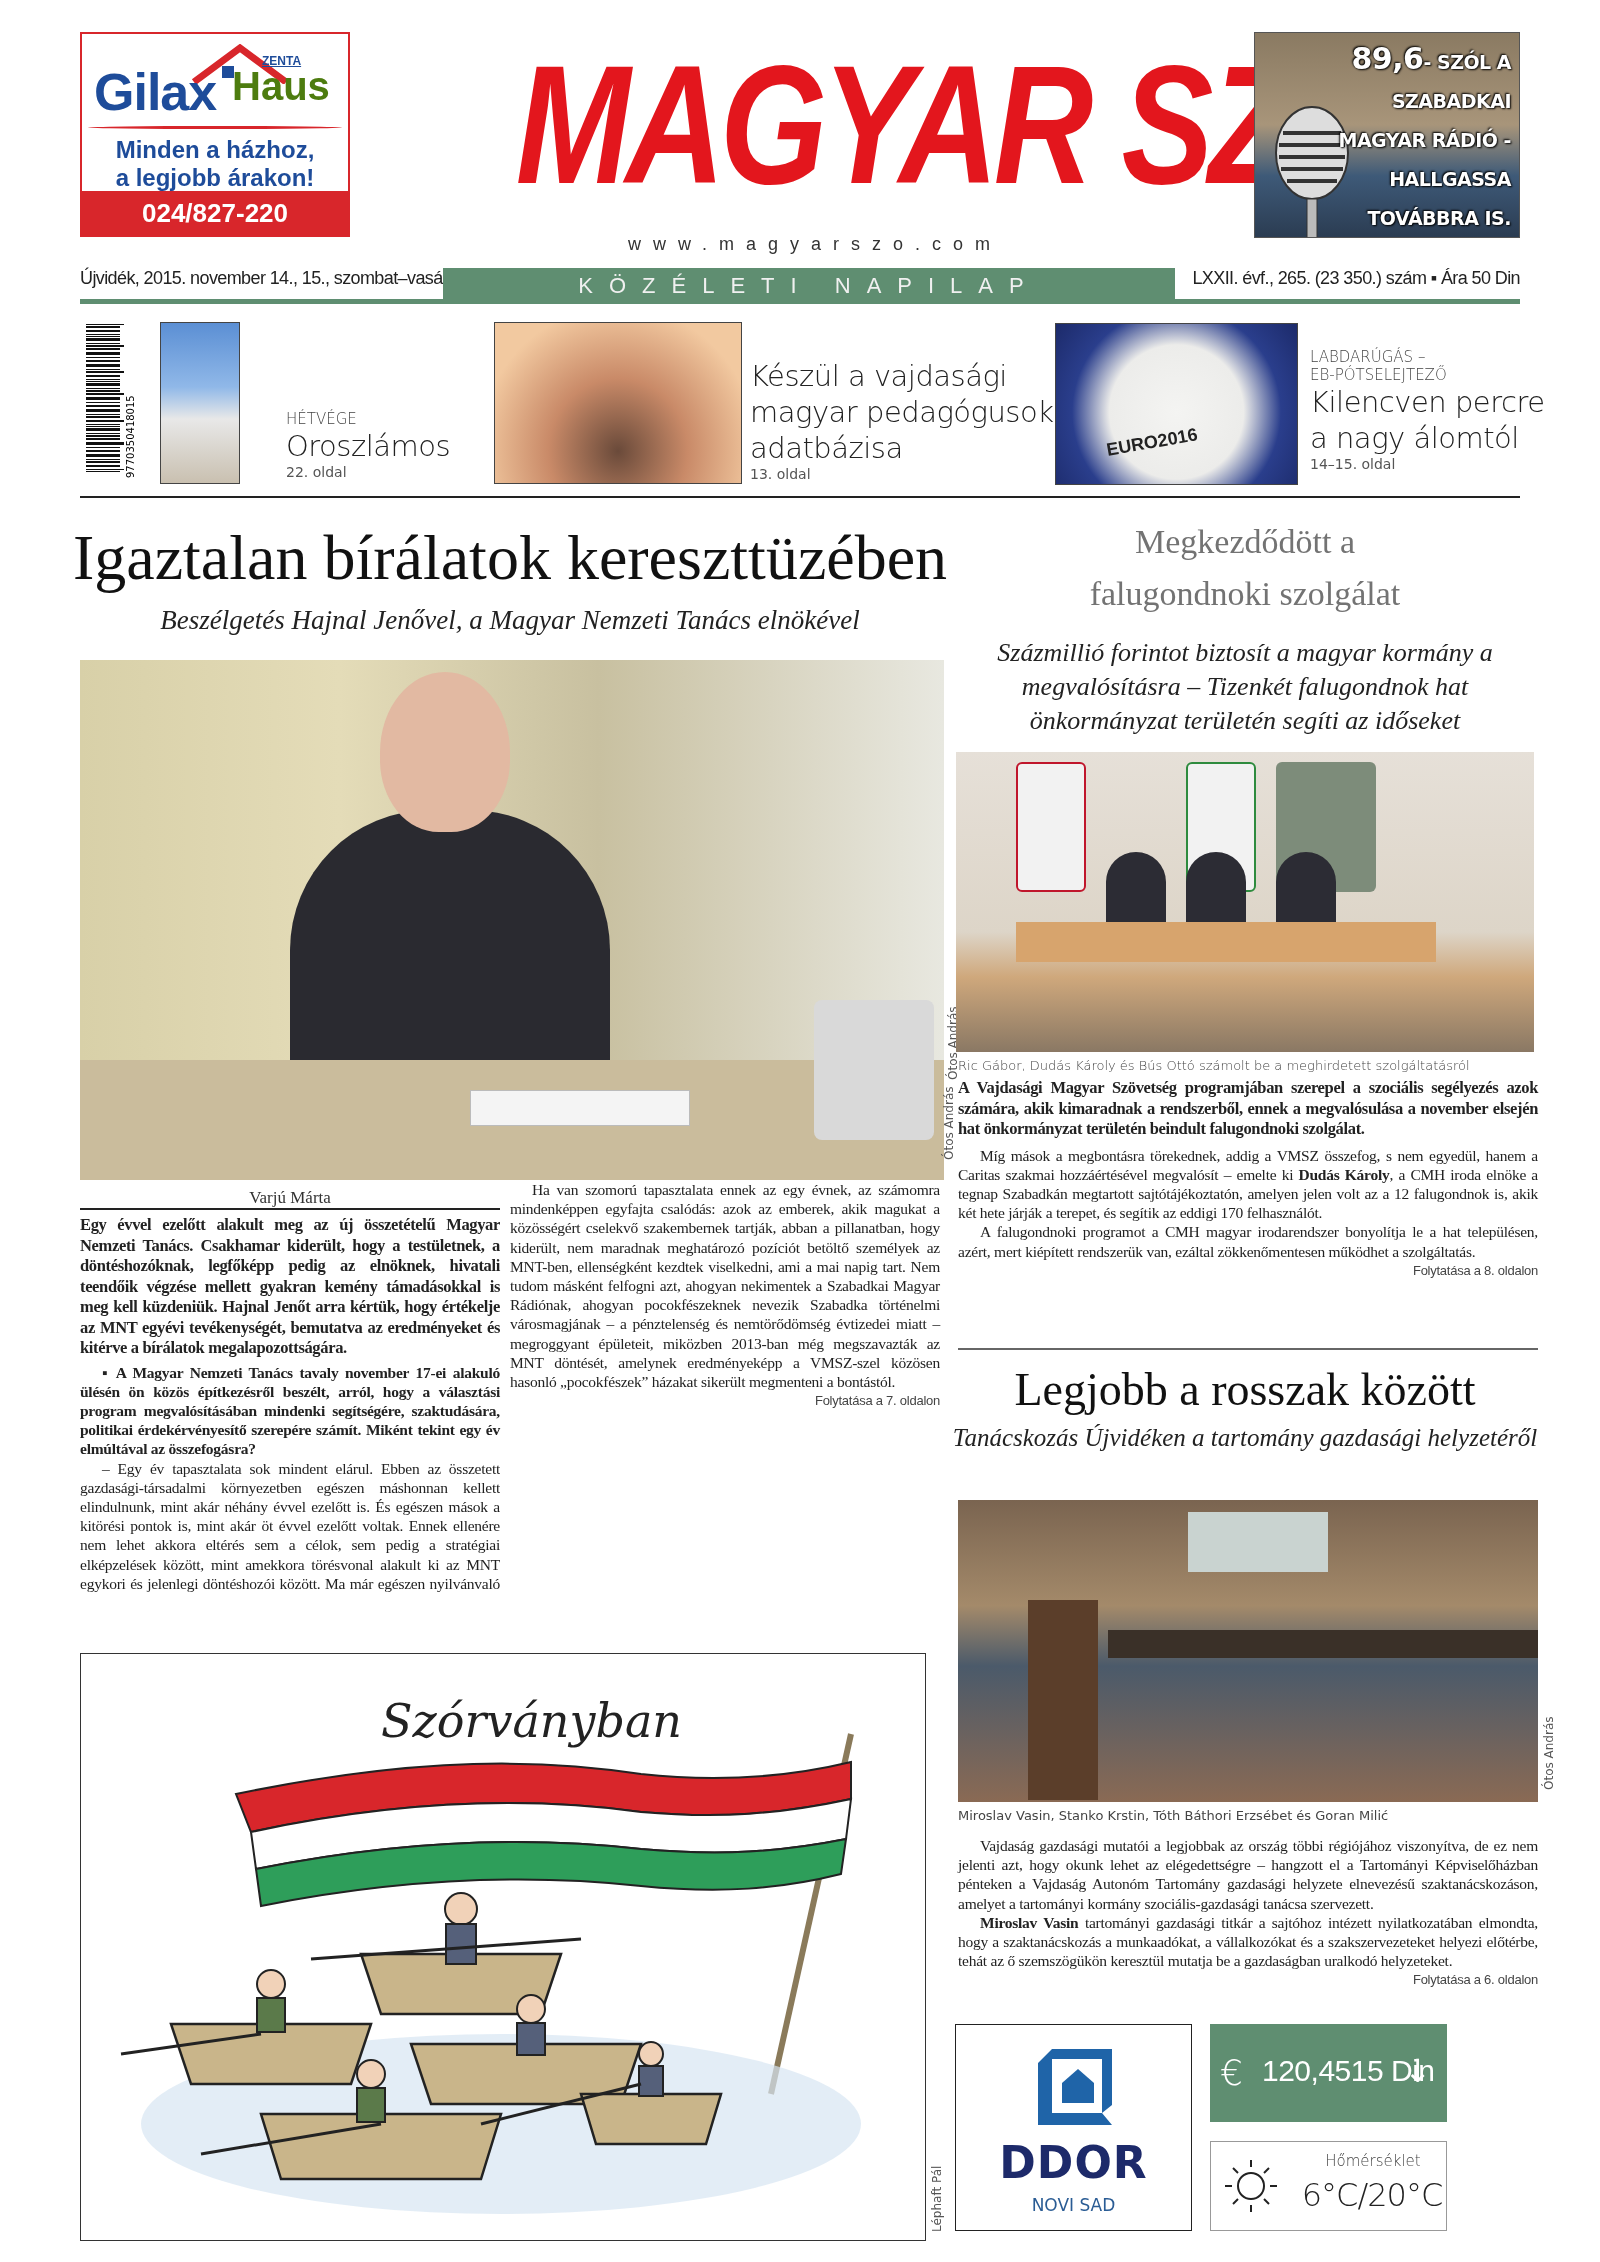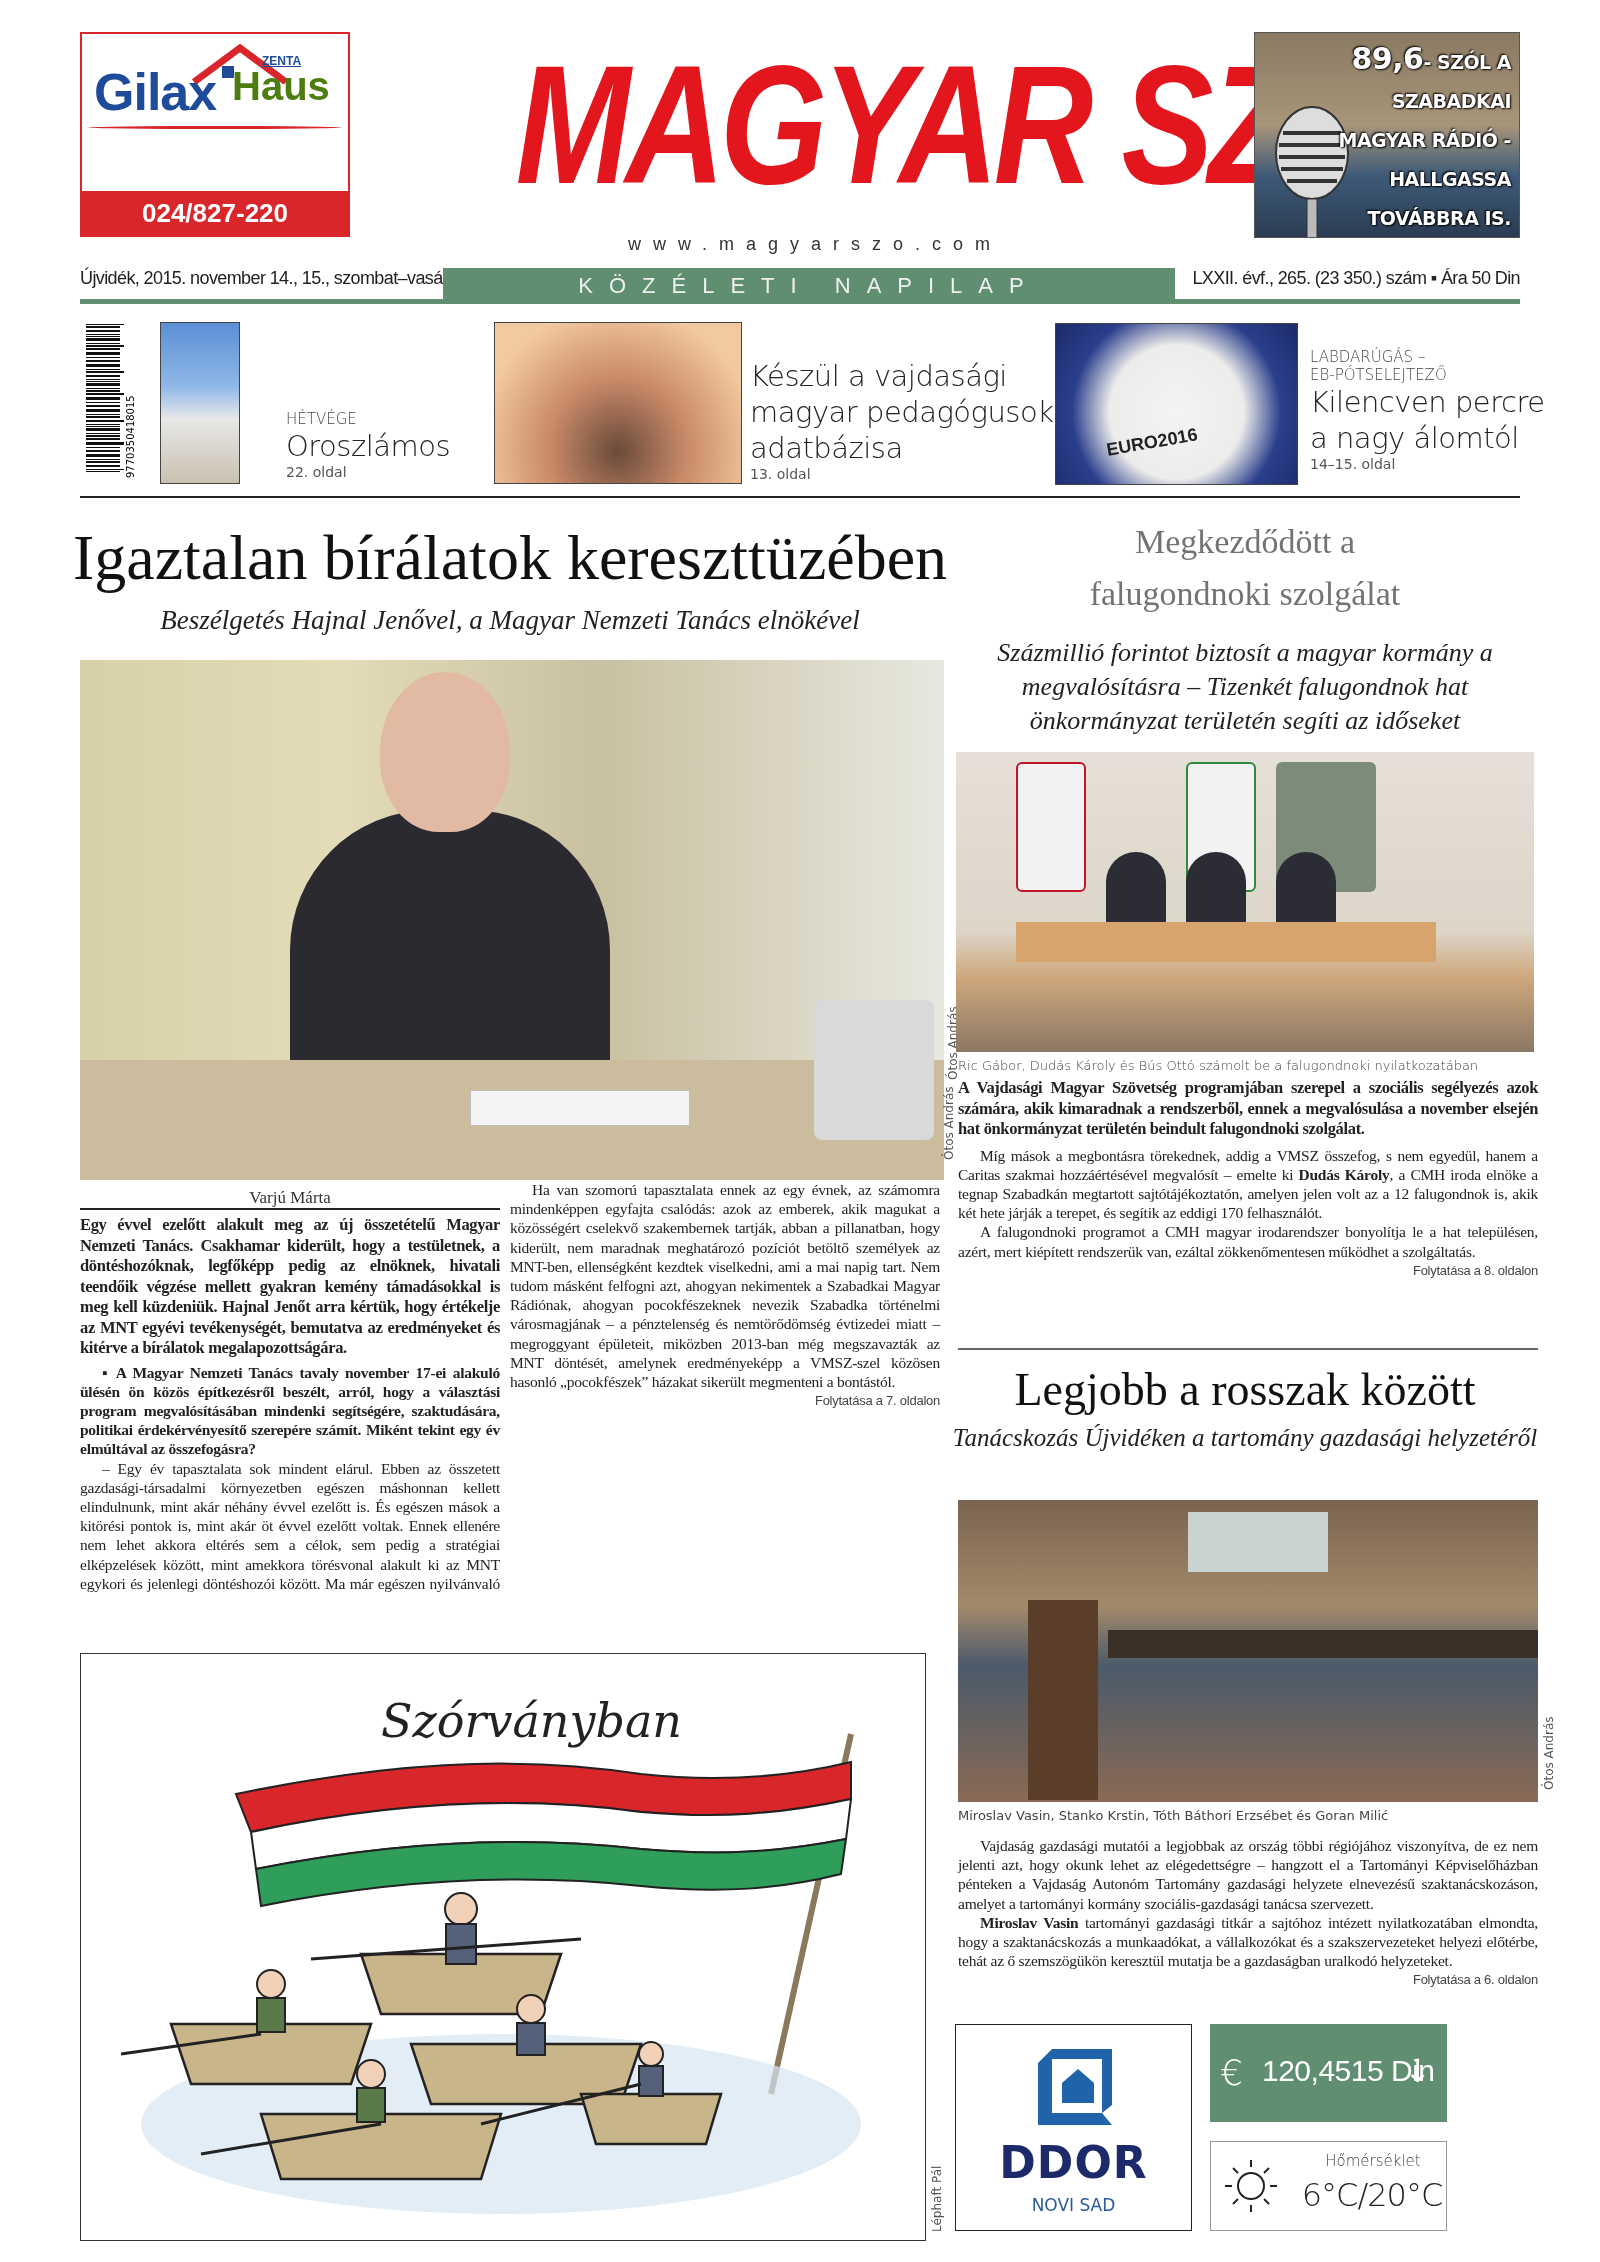--- a/index.html
+++ b/index.html
@@ -117,20 +117,24 @@
 
 <div id="ad-gilax" class="abs">
   <svg class="roof" viewBox="0 0 100 40">
     <polyline points="4,38 50,4 96,38" fill="none" stroke="#d8262b" stroke-width="7"></polyline>
     <rect x="32" y="22" width="12" height="12" fill="#1e4c9a"></rect>
   </svg>
   <span class="zenta">ZENTA</span>
   <span class="brand">Gilax</span>
   <span class="brand2">Haus</span>
   <div class="divline"></div>
+  <div class="tag">
+    <div>Minden a házhoz,</div>
+    <div>a legjobb árakon!</div>
+  </div>
   <div class="phone">024/827-220</div>
 </div>
 
 <div id="masthead" class="abs">
   <div class="logo">MAGYAR SZÓ</div>
 </div>
 <div id="website" class="abs">www.magyarszo.com</div>
 <div id="dateline" class="abs cond">Újvidék, 2015. november 14., 15., szombat–vasárnap</div>
 <div id="tagline-bar" class="abs">KÖZÉLETI NAPILAP</div>
 <div id="issueline" class="abs cond">LXXII. évf., 265. (23 350.) szám ▪ Ára 50 Din</div>
@@ -263,21 +267,21 @@
 <div id="r1-deck" class="abs serif">Százmillió forintot biztosít a magyar kormány a megvalósításra – Tizenkét falugondnok hat önkormányzat területén segíti az időseket</div>
 <div id="r1-photo" class="abs">
   <div class="banner" style="left:60px; background:#f2f2f2; border:2px solid #c0162c;"></div>
   <div class="banner" style="left:230px; background:#f2f2f2; border:2px solid #2e8b3e;"></div>
   <div class="banner" style="left:320px; width:100px; background:#7d8c7a;"></div>
   <div class="person" style="left:150px;"></div>
   <div class="person" style="left:230px;"></div>
   <div class="person" style="left:320px;"></div>
   <div class="table"></div>
 </div>
-<div id="r1-caption" class="abs">Ric Gábor, Dudás Károly és Bús Ottó számolt be a falugondnoki nyilatkozatában</div>
+<div id="r1-caption" class="abs">Ric Gábor, Dudás Károly és Bús Ottó számolt be a meghirdetett szolgáltatásról</div>
 <div id="credit-otos-2" class="abs">Ótos András</div>
 <div id="r1-body" class="abs col-text">
   <p class="lead">A Vajdasági Magyar Szövetség programjában szerepel a szociális segélyezés azok számára, akik kimaradnak a rendszerből, ennek a megvalósulása a november elsején hat önkormányzat területén beindult falugondnoki szolgálat.</p>
   <p style="margin-top:6px;"><span>Míg mások a megbontásra törekednek, addig a VMSZ összefog, s nem egyedül, hanem a Caritas szakmai hozzáértésével megvalósít – emelte ki </span><b>Dudás Károly</b><span>, a CMH iroda elnöke a tegnap Szabadkán megtartott sajtótájékoztatón, amelyen jelen volt az a 12 falugondnok is, akik két hete járják a terepet, és segítik az eddigi 170 felhasználót.</span></p>
   <p>A falugondnoki programot a CMH magyar irodarendszer bonyolítja le a hat településen, azért, mert kiépített rendszerük van, ezáltal zökkenőmentesen működhet a szolgáltatás.</p>
   <div class="continue">Folytatása a 8. oldalon</div>
 </div>
 <div id="r-rule" class="abs"></div>
 
 <div id="r2-headline" class="abs serif">Legjobb a rosszak között</div>

